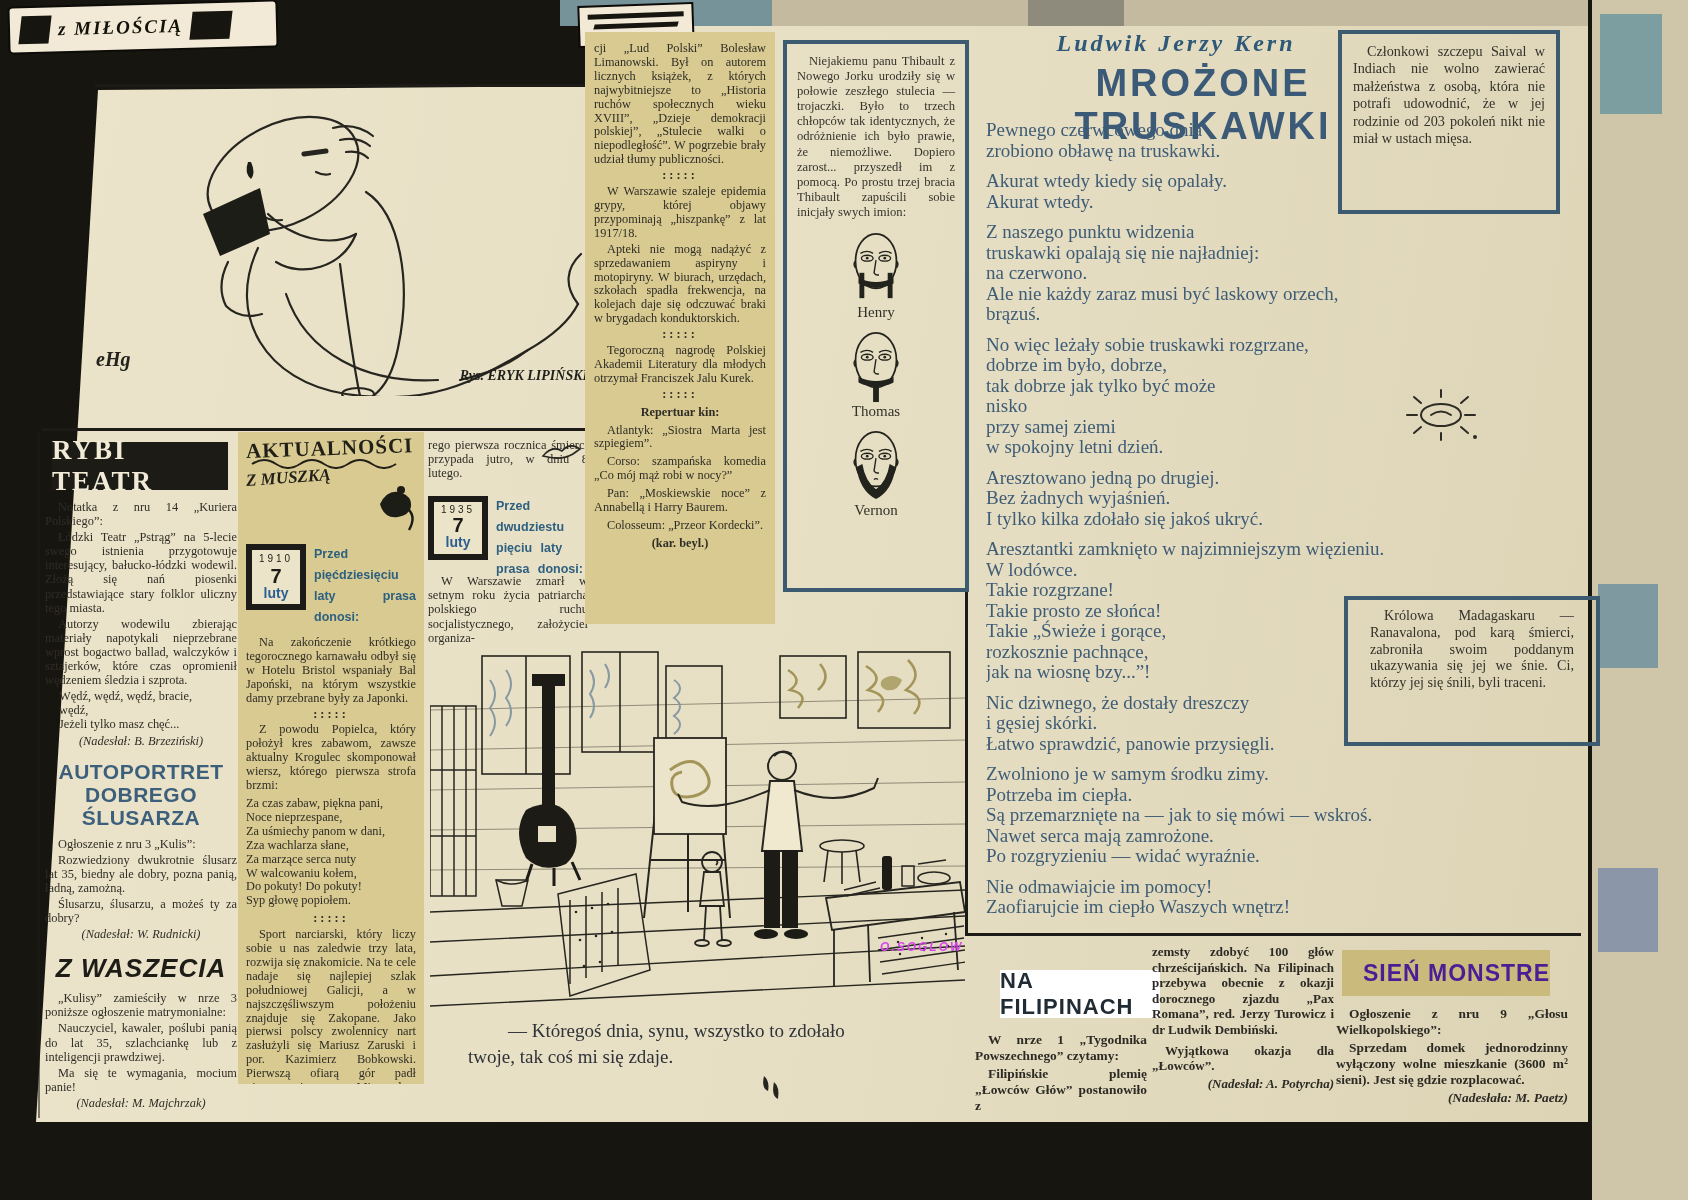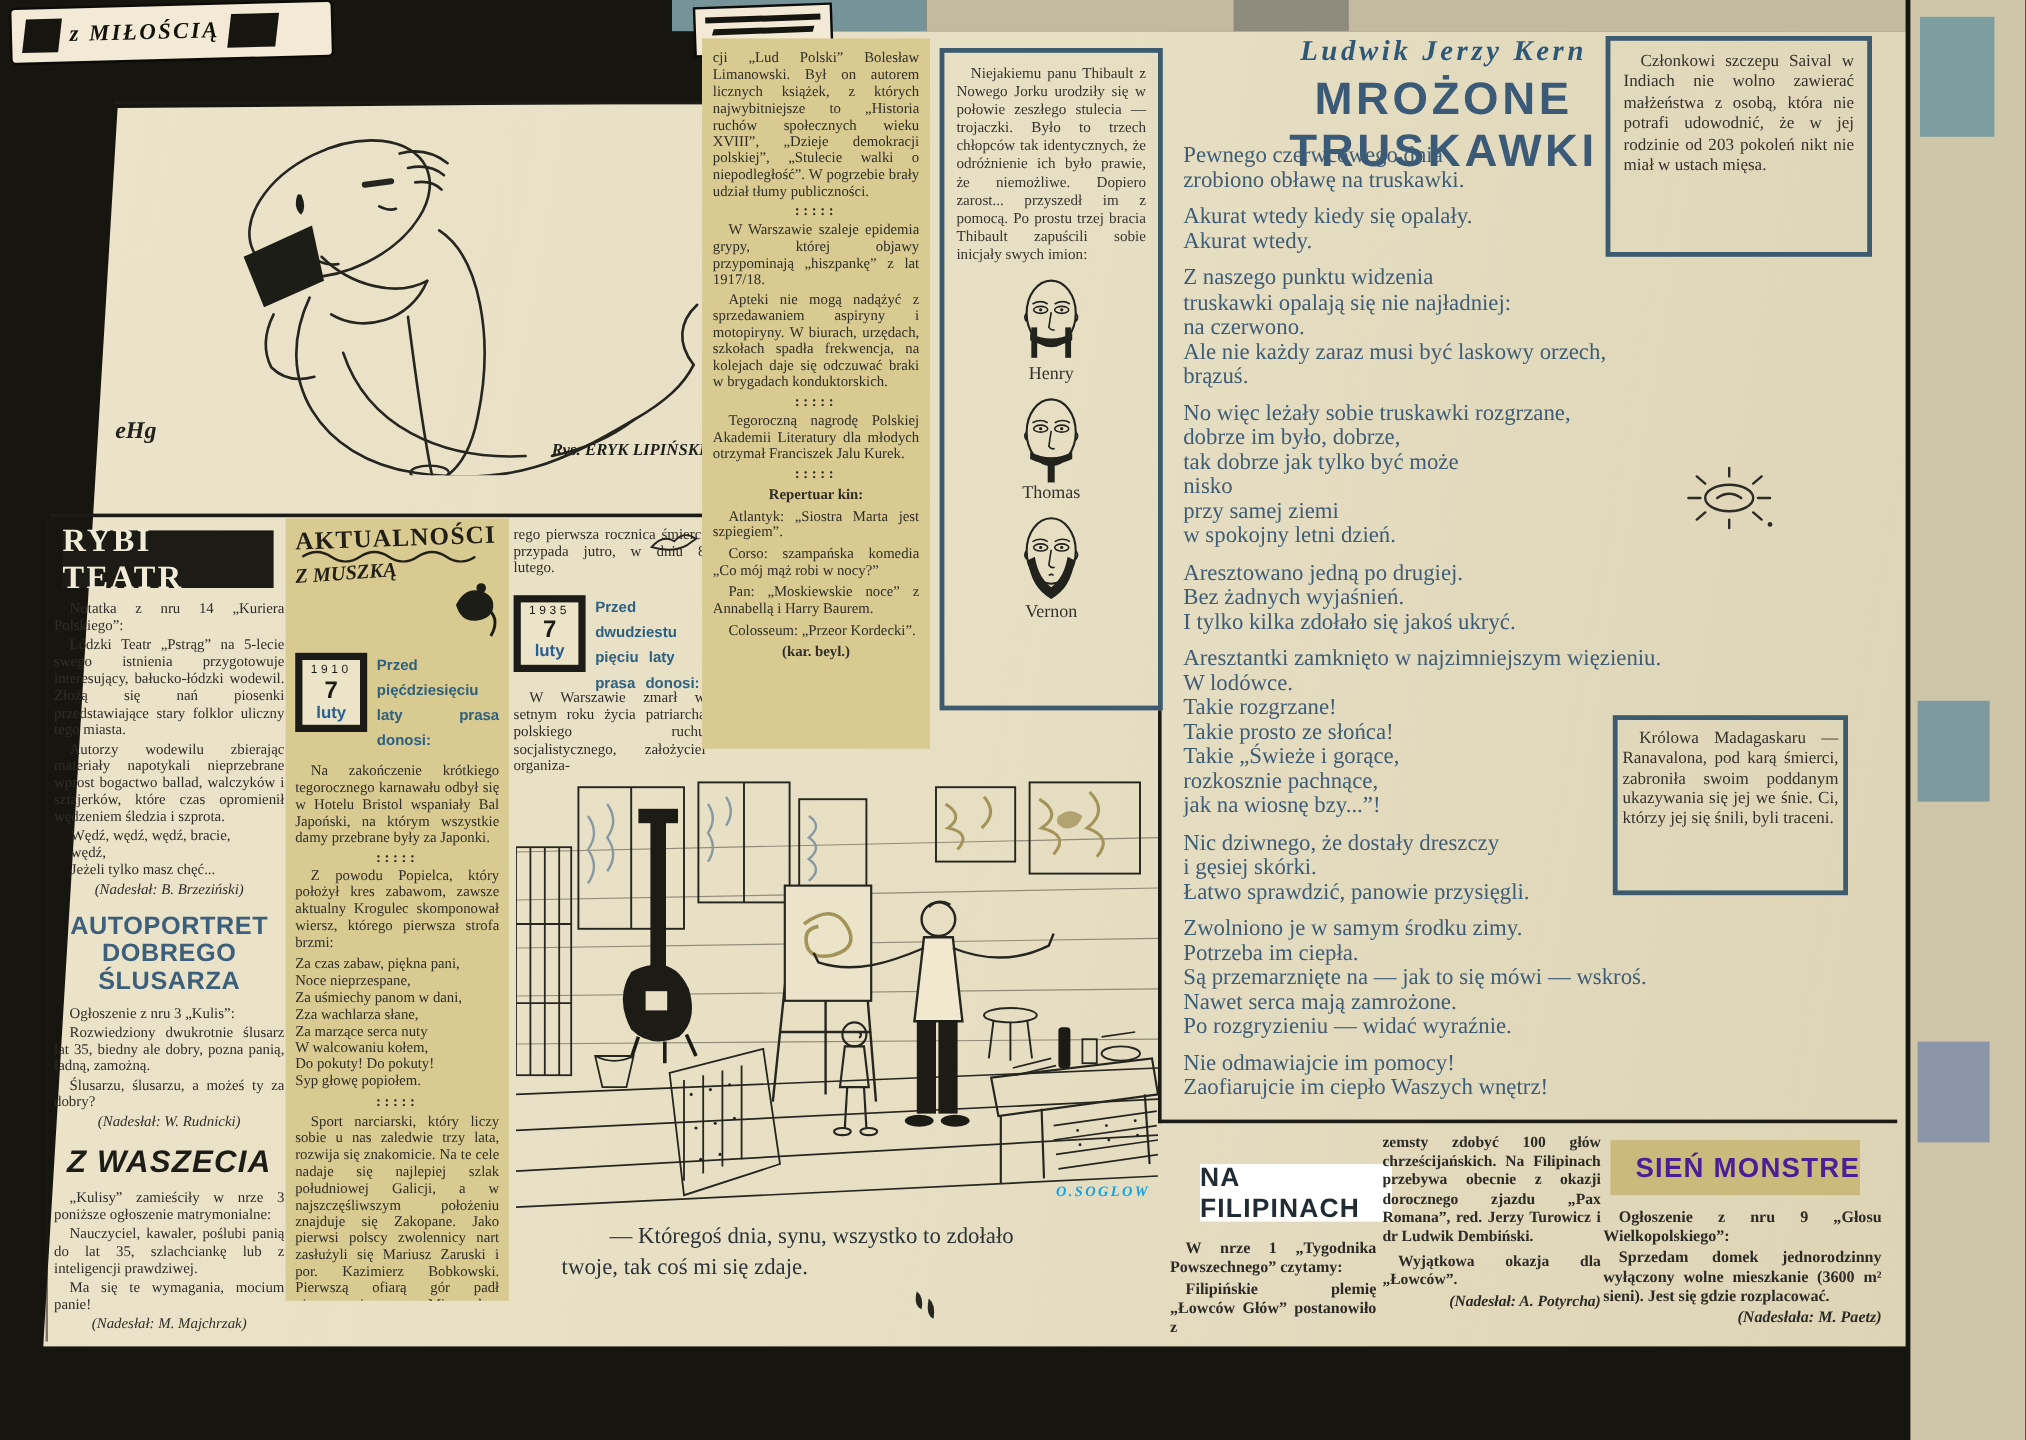--- a/index.html
+++ b/index.html
@@ -238,21 +238,21 @@
         <path d="M30,55 q2,-2 4,0" fill="none" stroke="#23231e" stroke-width="1.4"></path>
         <path d="M12,42 q3,24 20,33 q17,-9 20,-33 l-6,-3 q-3,18 -14,26 q-11,-8 -14,-26 z" fill="#23231e"></path>
       </svg>
       <div class="fname">Vernon</div>
     </div>
   </div>
 
   <div class="abs rule" style="left:965px;top:592px;width:3px;height:344px"></div>
   <div class="abs rule" style="left:965px;top:933px;width:616px;height:3px"></div>
 
-  <div class="abs" style="left:968px;top:30px;width:470px;text-align:center;font-weight:900;font-style:italic;font-size:24px;letter-spacing:3px;color:#2e5878">Ludwik Jerzy Kern</div>
+  <div class="abs" style="left:941px;top:30px;width:470px;text-align:center;font-weight:900;font-style:italic;font-size:24px;letter-spacing:3px;color:#2e5878">Ludwik Jerzy Kern</div>
   <div class="abs" style="left:968px;top:62px;width:470px;text-align:center;font-family:'Liberation Sans',sans-serif;font-weight:900;font-size:38px;letter-spacing:3px;color:#3b5a78">MROŻONE TRUSKAWKI</div>
   <div class="abs" style="left:986px;top:120px;width:475px;height:808px;font-size:19px;line-height:20.5px;overflow:hidden">
     <div class="stanza">Pewnego czerwcowego dnia
 zrobiono obławę na truskawki.</div>
     <div class="stanza">Akurat wtedy kiedy się opalały.
 Akurat wtedy.</div>
     <div class="stanza">Z naszego punktu widzenia
 truskawki opalają się nie najładniej:
 na czerwono.
 Ale nie każdy zaraz musi być laskowy orzech,
@@ -290,21 +290,21 @@
       <ellipse cx="46" cy="30" rx="20" ry="11"></ellipse>
       <path d="M36,30 q10,-7 20,0"></path>
       <path d="M46,12 l0,-7 M66,18 l7,-6 M70,30 l10,0 M66,42 l7,6 M46,48 l0,7 M26,42 l-7,6 M22,30 l-10,0 M26,18 l-7,-6"></path>
     </g>
     <circle cx="80" cy="52" r="2" fill="#2c2b24"></circle>
   </svg>
 
   <div class="abs bbox" style="left:1338px;top:30px;width:222px;height:184px;padding:9px 11px">
     <div class="txt" style="font-size:14.2px;line-height:17.4px;text-indent:14px;color:#33312a">Członkowi szczepu Saival w Indiach nie wolno zawierać małżeństwa z osobą, która nie potrafi udowodnić, że w jej rodzinie od 203 pokoleń nikt nie miał w ustach mięsa.</div>
   </div>
-  <div class="abs bbox" style="left:1344px;top:596px;width:196px;height:150px;padding:7px 4px">
+  <div class="abs bbox" style="left:1344px;top:596px;width:256px;height:150px;padding:7px 22px">
     <div class="txt" style="font-size:14.2px;line-height:16.8px;text-indent:14px;color:#33312a">Królowa Madagaskaru — Ranavalona, pod karą śmierci, zabroniła swoim poddanym ukazywania się jej we śnie. Ci, którzy jej się śnili, byli traceni.</div>
   </div>
 
   <svg class="abs" style="left:430px;top:650px" width="535" height="368" viewBox="0 0 535 368">
     <g stroke="#4a473c" stroke-width="1" opacity=".55">
       <line x1="0" y1="60" x2="535" y2="48"></line>
         <line x1="0" y1="100" x2="535" y2="90"></line>
       <line x1="0" y1="140" x2="535" y2="132"></line>
         <line x1="0" y1="180" x2="535" y2="174"></line>
       <line x1="0" y1="220" x2="535" y2="216"></line>
@@ -433,21 +433,21 @@
     </g>
     <g fill="#26251f">
         <circle cx="468" cy="292" r="1.2"></circle>
         <circle cx="492" cy="288" r="1.2"></circle>
         <circle cx="516" cy="284" r="1.2"></circle>
         <circle cx="470" cy="304" r="1.2"></circle>
         <circle cx="494" cy="300" r="1.2"></circle>
         <circle cx="518" cy="296" r="1.2"></circle>
       </g>
   </svg>
-  <div class="abs" style="left:880px;top:986px;width:100px;font-family:Liberation Serif, serif;font-weight:700;font-style:italic;font-size:12px;letter-spacing:2px;color:#0ea5e9">O.SOGLOW</div>
+  <div class="abs" style="left:880px;top:940px;width:100px;font-family:Liberation Sans, sans-serif;font-weight:700;font-style:italic;font-size:12px;letter-spacing:2px;color:#d946ef">O.SOGLOW</div>
   <div class="abs pre" style="left:468px;top:1018px;width:510px;font-size:19px;line-height:26px;color:#2d3238;text-indent:40px">— Któregoś dnia, synu, wszystko to zdołało
 twoje, tak coś mi się zdaje.</div>
 
   <svg class="abs" style="left:758px;top:1072px" width="26" height="34" viewBox="0 0 26 34">
     <path d="M6,4 q6,5 4,15 q-7,-3 -4,-15 z" fill="#26251f"></path>
     <path d="M16,10 q6,5 4,17 q-7,-3 -4,-17 z" fill="#26251f"></path>
   </svg>
 
   <div class="abs banner greenbanner" style="left:1000px;top:970px;width:160px;height:48px">
     <span>NA FILIPINACH</span>

